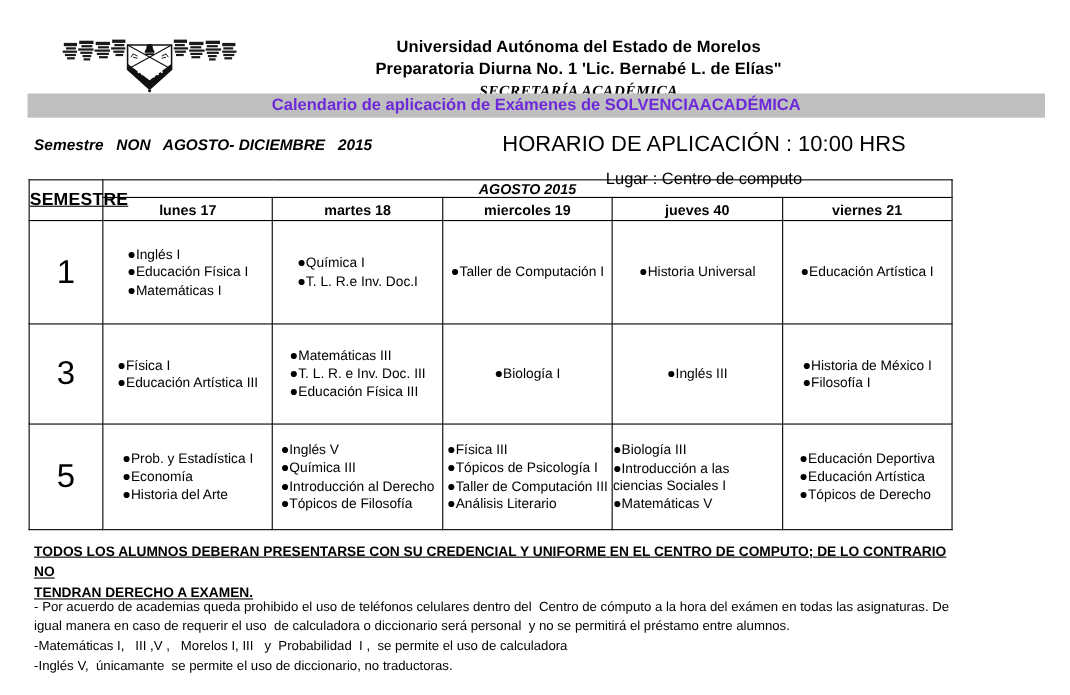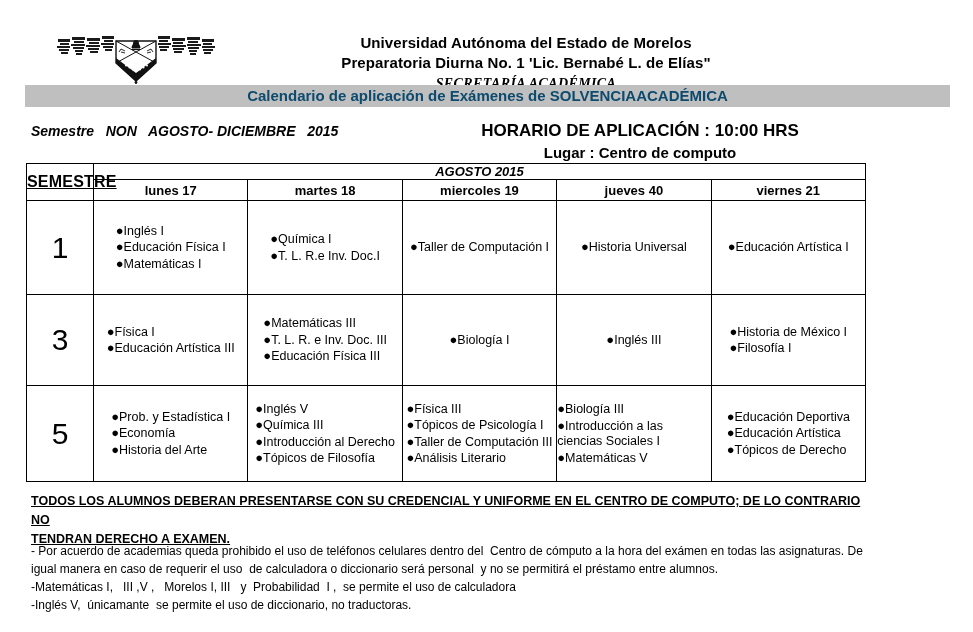--- a/index.html
+++ b/index.html
@@ -59,48 +59,48 @@
     background: #bfbfbf;
   }
   #banner-text {
     position: absolute;
     left: 0; top: 0;
     width: 100%;
     line-height: 22px;
     text-align: center;
     font-weight: bold;
     font-size: 15px;
-    color: #0c4a6e;
+    color: #6d28d9;
   }
 
   
   #semester-line {
     position: absolute;
     left: 31px; top: 123px;
     font-style: italic;
     font-weight: bold;
     font-size: 14px;
     white-space: pre;
   }
   #horario-block {
     position: absolute;
     left: 430px; top: 120px;
     width: 420px;
     text-align: center;
   }
   #horario-title {
-    font-weight: bold;
-    font-size: 17px;
+    font-weight: normal;
+    font-size: 20px;
     line-height: 22px;
   }
   #lugar-line {
-    font-weight: bold;
+    font-weight: normal;
     font-size: 15px;
     line-height: 20px;
-    margin-top: 1px;
+    margin-top: 11px;
     text-align: center;
   }
 
   
   #cal-table {
     position: absolute;
     left: 26px; top: 163px;
     width: 839px;
     border-collapse: collapse;
     table-layout: fixed;

